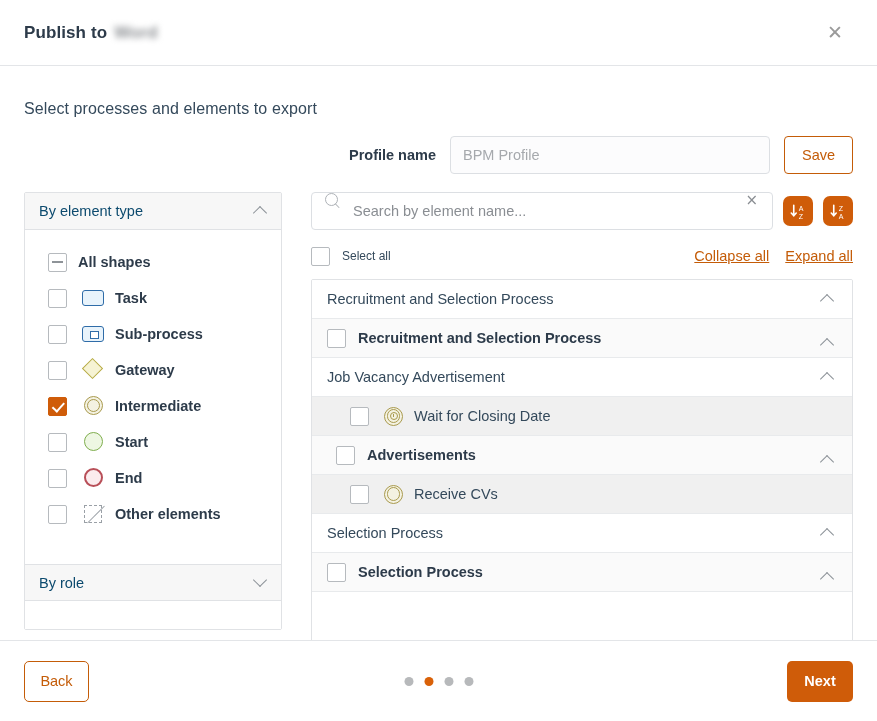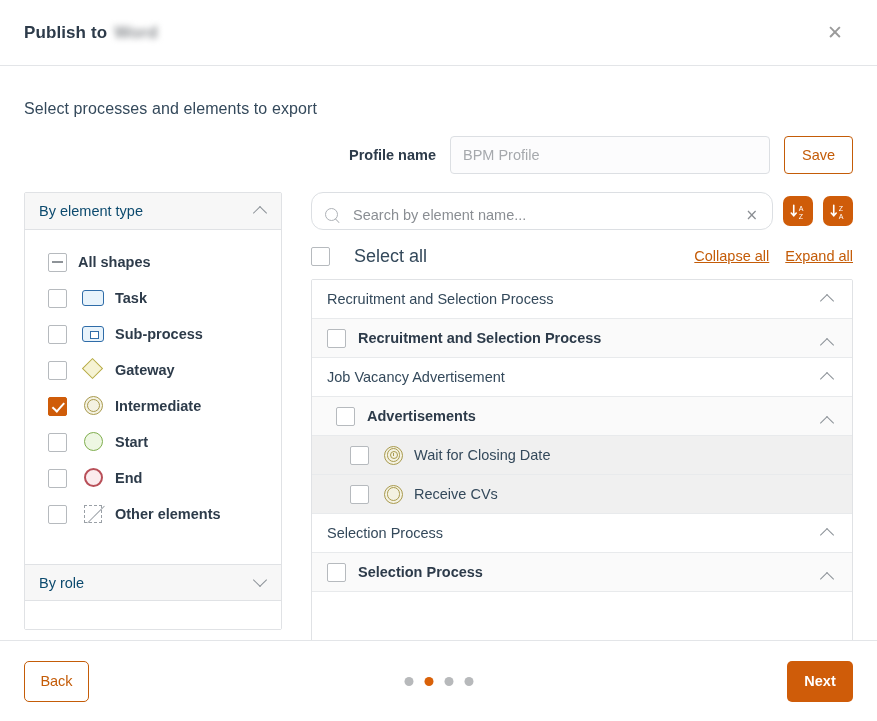--- a/index.html
+++ b/index.html
@@ -296,25 +296,24 @@
   }
   .search-row {
     display: flex;
     align-items: center;
     gap: 10px;
   }
   .search-box {
     flex: 1 1 auto;
     height: 38px;
     border: 1px solid #dcdfe3;
-    border-radius: 12px;
-    background: #fff;
-    display: flex;
-    align-items: center;
-    padding: 8px 12px 0 13px;
+    border-radius: 4px;
+    background: #fff;
+    display: flex;
+    padding: 0 12px 0 13px;
     gap: 11px;
   }
   .search-icon {
     width: 15px; height: 15px;
     position: relative;
     flex: 0 0 15px;
   }
   .search-icon::before {
     content: "";
     position: absolute;
@@ -363,22 +362,22 @@
     flex: 0 0 30px;
     padding: 0;
   }
   .tools-row {
     display: flex;
     align-items: center;
     margin-top: 15px;
     height: 22px;
   }
   .select-all-label {
-    margin-left: 24px;
-    font-size: 18px;
+    margin-left: 12px;
+    font-size: 12px;
     color: #34495b;
   }
   .link-group {
     margin-left: auto;
     display: flex;
     gap: 16px;
   }
   .link {
     font-size: 14.5px;
     color: #c45c08;
@@ -668,33 +667,33 @@
             <span class="cb row-cb"></span>
             <span class="row-label">Recruitment and Selection Process</span>
             <span class="chev row-chev low"></span>
           </div>
 
           <div class="tree-row lvl-group">
             <span class="row-label">Job Vacancy Advertisement</span>
             <span class="chev row-chev mid"></span>
           </div>
 
-          <div class="tree-row lvl-item indent">
-            <span class="cb row-cb"></span>
-            <span class="row-label">Advertisements</span>
-            <span class="chev row-chev low"></span>
-          </div>
-
           <div class="tree-row lvl-leaf">
             <span class="cb row-cb"></span>
             <span class="leaf-icon">
               <span class="ev-outer"></span>
                 <span class="ev-clock"></span>
             </span>
             <span class="row-label">Wait for Closing Date</span>
+          </div>
+
+          <div class="tree-row lvl-item indent">
+            <span class="cb row-cb"></span>
+            <span class="row-label">Advertisements</span>
+            <span class="chev row-chev low"></span>
           </div>
 
           <div class="tree-row lvl-leaf">
             <span class="cb row-cb"></span>
             <span class="leaf-icon">
               <span class="ev-outer"></span>
             </span>
             <span class="row-label">Receive CVs</span>
           </div>
 

